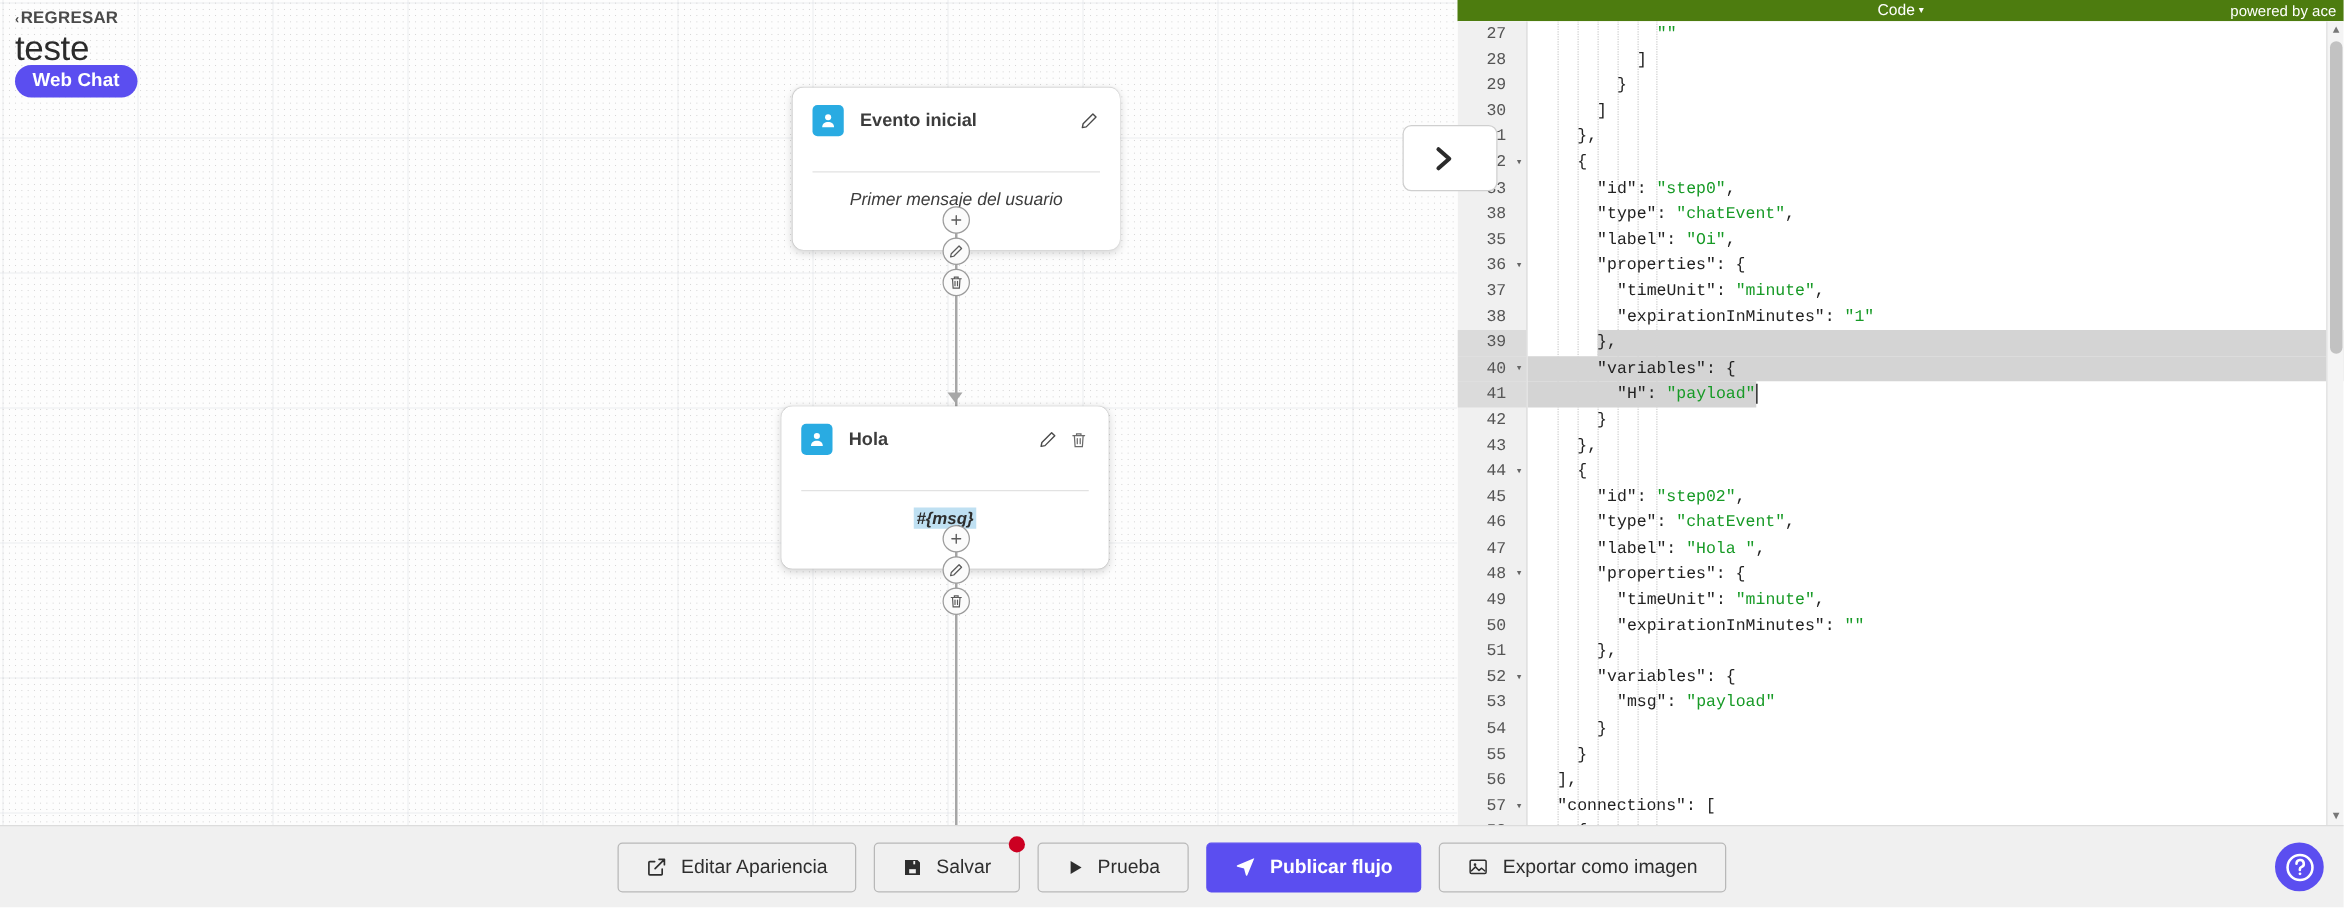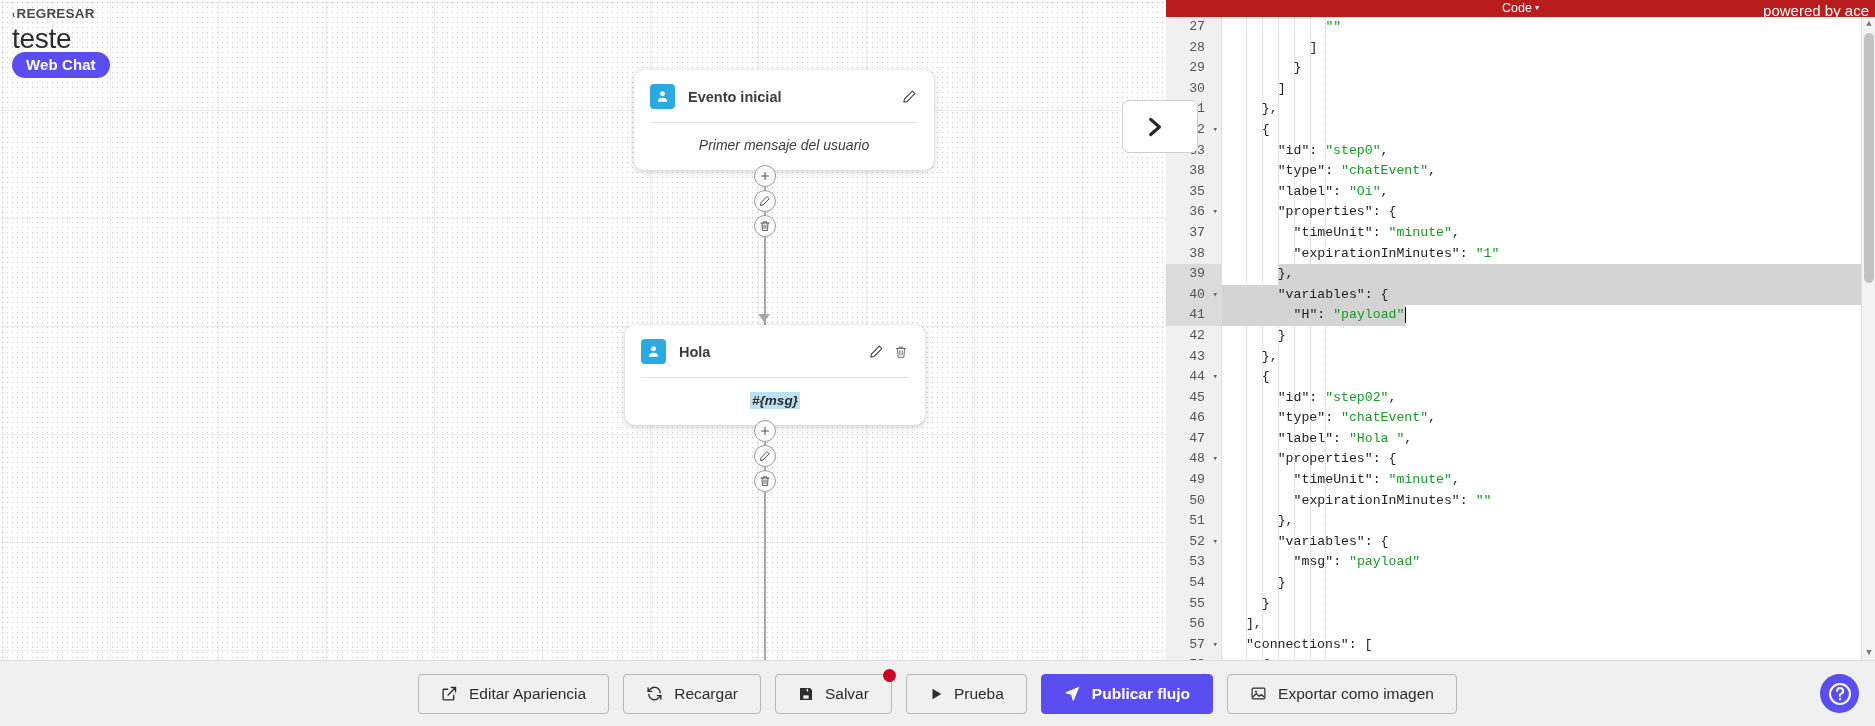--- a/index.html
+++ b/index.html
@@ -46,21 +46,21 @@
     letter-spacing: .1px;
     text-align: center;
   }
 
   
   .node {
     position: absolute;
     background: #ffffff;
     border-radius: 9px;
     box-shadow: 0 2px 7px rgba(0,0,0,0.17), 0 0 1px rgba(0,0,0,0.22);
-    width: 300px;
+    width: 262px;
   }
   .node-head {
     display: flex; align-items: center;
     padding: 14px 16px 13px 16px;
   }
   .node-avatar {
     width: 25px; height: 25px; border-radius: 4px;
     background: #29abe2; flex: 0 0 auto;
     display: flex; align-items: center; justify-content: center;
     margin-right: 13px;
@@ -70,21 +70,21 @@
     font-size: 14.5px; font-weight: 700; color: #3c3c3c;
     flex: 1 1 auto; white-space: nowrap; overflow: hidden;
   }
   .node-act {
     width: 17px; height: 17px; margin-left: 7px;
     display: flex; align-items: center; justify-content: center;
     cursor: pointer; flex: 0 0 auto;
   }
   .node-body {
     border-top: 1px solid #e2e2e2;
-    margin: 0 16px; padding: 13px 0 16px;
+    margin: 15px 16px; padding: 13px 0 16px;
     text-align: center;
   }
   .node-placeholder {
     font-size: 14px; font-style: italic; color: #3d3d3d;
   }
   .node-var {
     font-size: 13.5px; font-style: italic; font-weight: 600;
     color: #2d2d2d; background: #bfe0f2;
     padding: 1px 2px;
   }
@@ -111,32 +111,32 @@
   }
 
   
   .code-panel {
     position: absolute; left: 1166px; top: 0;
     width: 709px; height: 660px;
     background: #ffffff;
     display: flex; flex-direction: column;
   }
   .code-header {
-    height: 17px; background: #b91c1c; position: relative;
+    height: 17px; background: #4d7c0f; position: relative;
     flex: 0 0 auto;
   }
   .code-title {
     position: absolute; left: 0; right: 0; top: 1px;
     text-align: center; color: #ffffff;
     font-size: 12.5px; font-weight: 400;
   }
   .code-title .caret { font-size: 8px; margin-left: 3px; vertical-align: 2px; }
   .powered {
     position: absolute; right: 6px; top: 2px;
-    color: #ffffff; font-size: 15px; text-decoration: underline;
+    color: #ffffff; font-size: 12px; 
     cursor: pointer;
   }
   .editor {
     position: relative; flex: 1 1 auto; overflow: hidden;
     background: #ffffff;
     font-family: "Liberation Mono", "DejaVu Sans Mono", monospace;
     font-size: 13.2px; line-height: 20.6px;
   }
   .gutter {
     position: absolute; left: 0; top: 0; bottom: 0; width: 56px;
@@ -439,31 +439,20 @@
         <span class="ico">
           <svg width="17" height="17" viewBox="0 0 24 24" fill="none" stroke="currentColor" stroke-width="1.9" stroke-linecap="round" stroke-linejoin="round">
             <path d="M20.5 3.5L10 14M20.5 3.5h-6M20.5 3.5v6"></path>
             <path d="M18 14.5V20a1 1 0 0 1-1 1H4a1 1 0 0 1-1-1V7a1 1 0 0 1 1-1h5.5"></path>
           </svg>
         </span>
         <span>Editar Apariencia</span>
       </div>
       <div class="tbtn">
         <span class="ico">
-          <svg width="17" height="17" viewBox="0 0 24 24" fill="none" stroke="currentColor" stroke-width="1.9" stroke-linecap="round" stroke-linejoin="round">
-            <path d="M20 11a8 8 0 0 0-13.7-5.3L3 9"></path>
-            <polyline points="3 4 3 9 8 9"></polyline>
-            <path d="M4 13a8 8 0 0 0 13.7 5.3L21 15"></path>
-            <polyline points="21 20 21 15 16 15"></polyline>
-          </svg>
-        </span>
-        <span>Recargar</span>
-      </div>
-      <div class="tbtn">
-        <span class="ico">
           <svg width="16" height="16" viewBox="0 0 24 24" fill="currentColor">
             <path d="M3 3h15l3 3v15H3zM7 3h9v6H7zM6 13h12v8H6z" fill="currentColor"></path>
             <rect x="8" y="14" width="8" height="5" fill="#f0f0f0"></rect>
             <rect x="13" y="4.2" width="2.2" height="4" fill="#f0f0f0"></rect>
           </svg>
         </span>
         <span>Salvar</span>
         <span class="dot-badge"></span>
       </div>
       <div class="tbtn">

